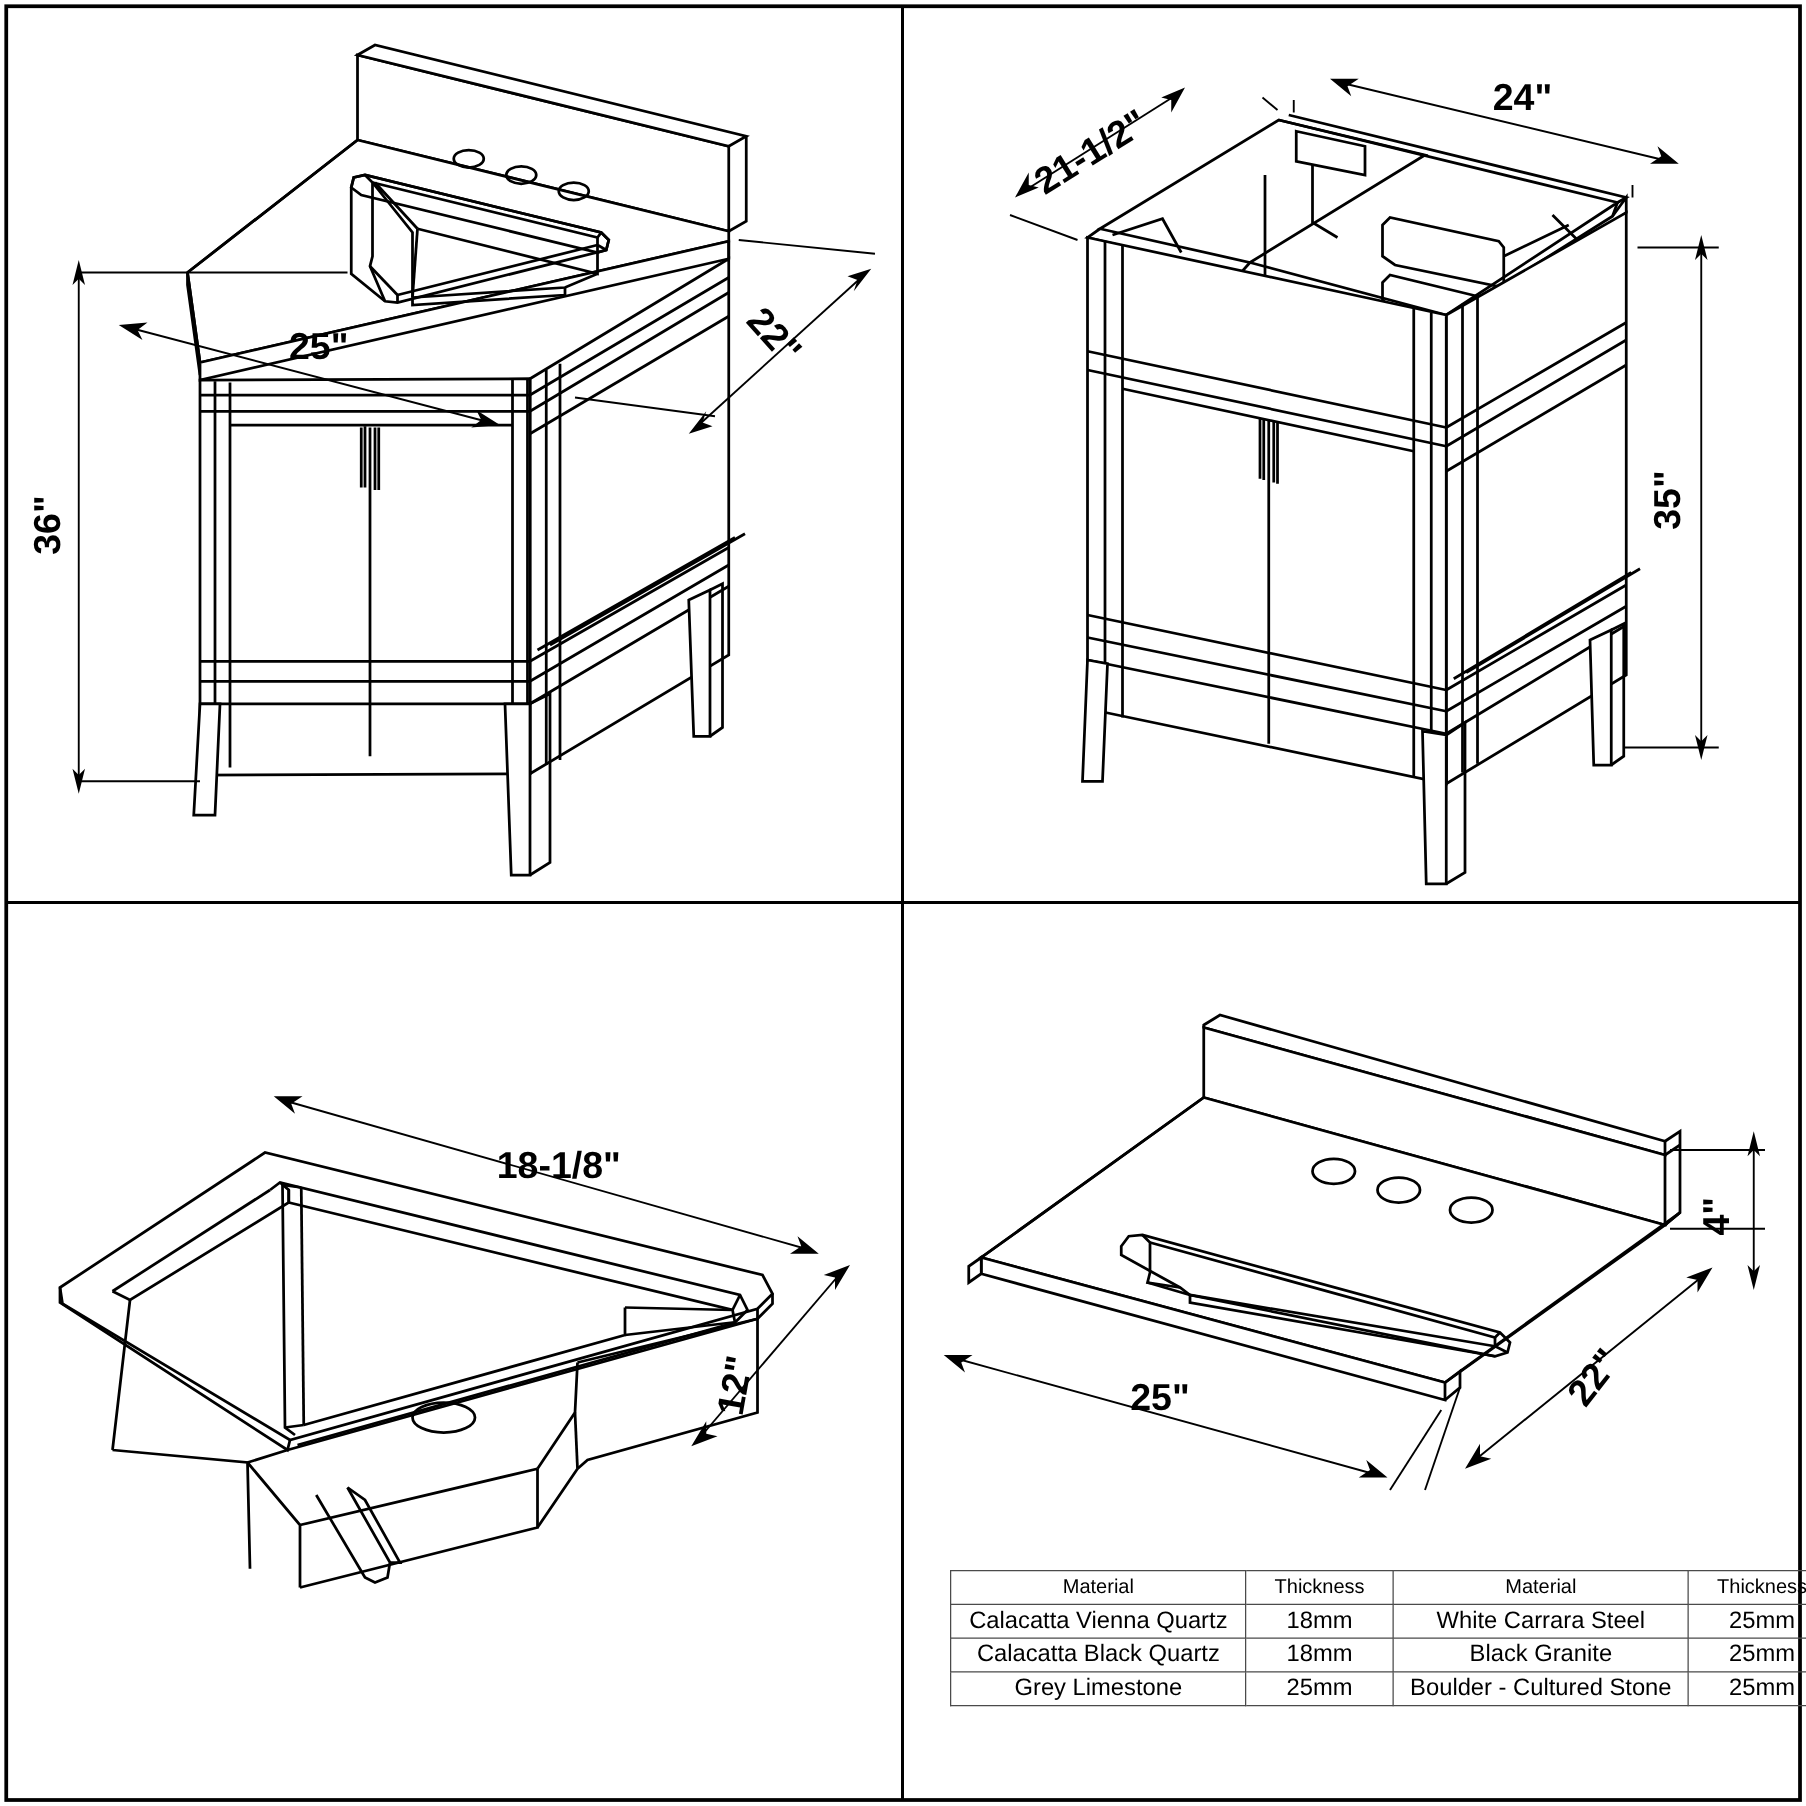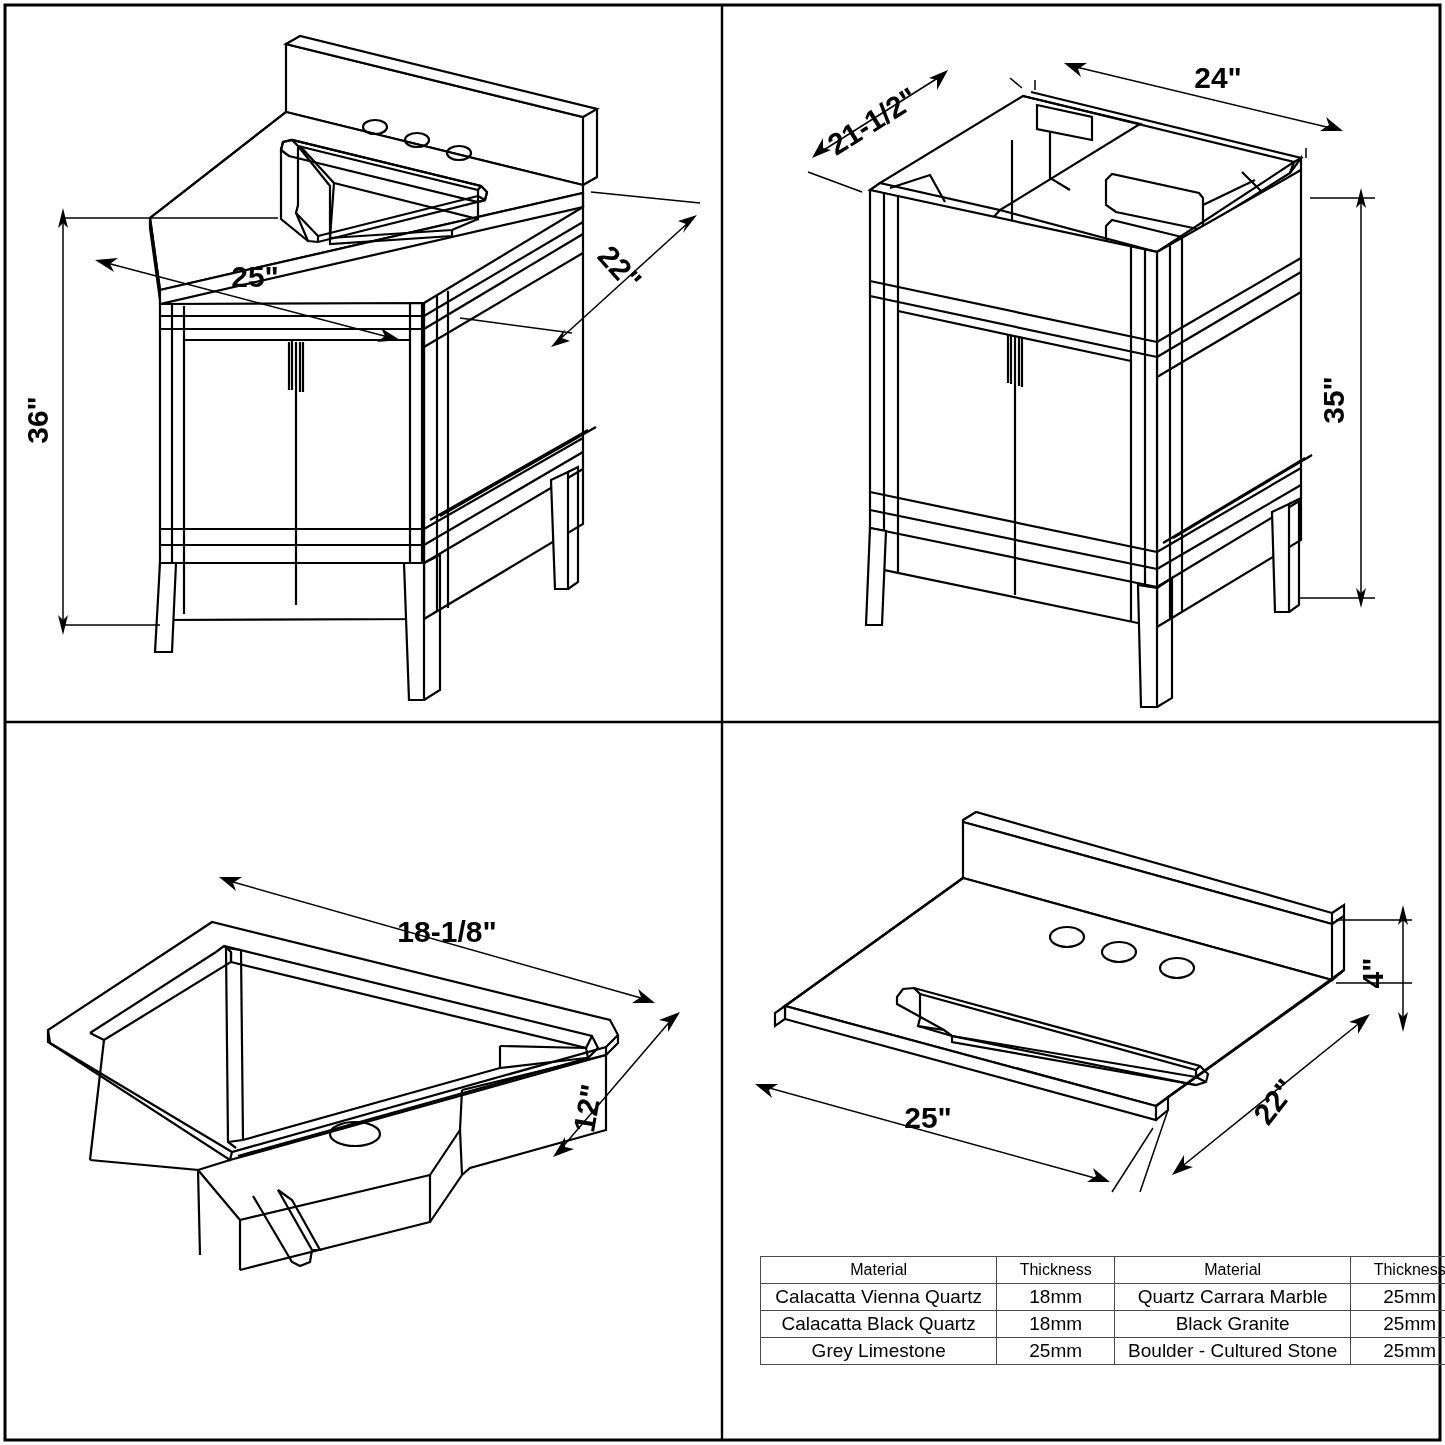--- a/index.html
+++ b/index.html
@@ -294,21 +294,21 @@
   <tbody>
     <tr class="hdr">
       <td class="m">Material</td>
       <td class="t">Thickness</td>
       <td class="m">Material</td>
       <td class="t">Thickness</td>
     </tr>
     <tr>
       <td class="m">Calacatta Vienna Quartz</td>
       <td class="t">18mm</td>
-      <td class="m">Quartz Carrara Marble</td>
+      <td class="m">White Carrara Steel</td>
       <td class="t">25mm</td>
     </tr>
     <tr>
       <td class="m">Calacatta Black Quartz</td>
       <td class="t">18mm</td>
       <td class="m">Black Granite</td>
       <td class="t">25mm</td>
     </tr>
     <tr>
       <td class="m">Grey Limestone</td>

